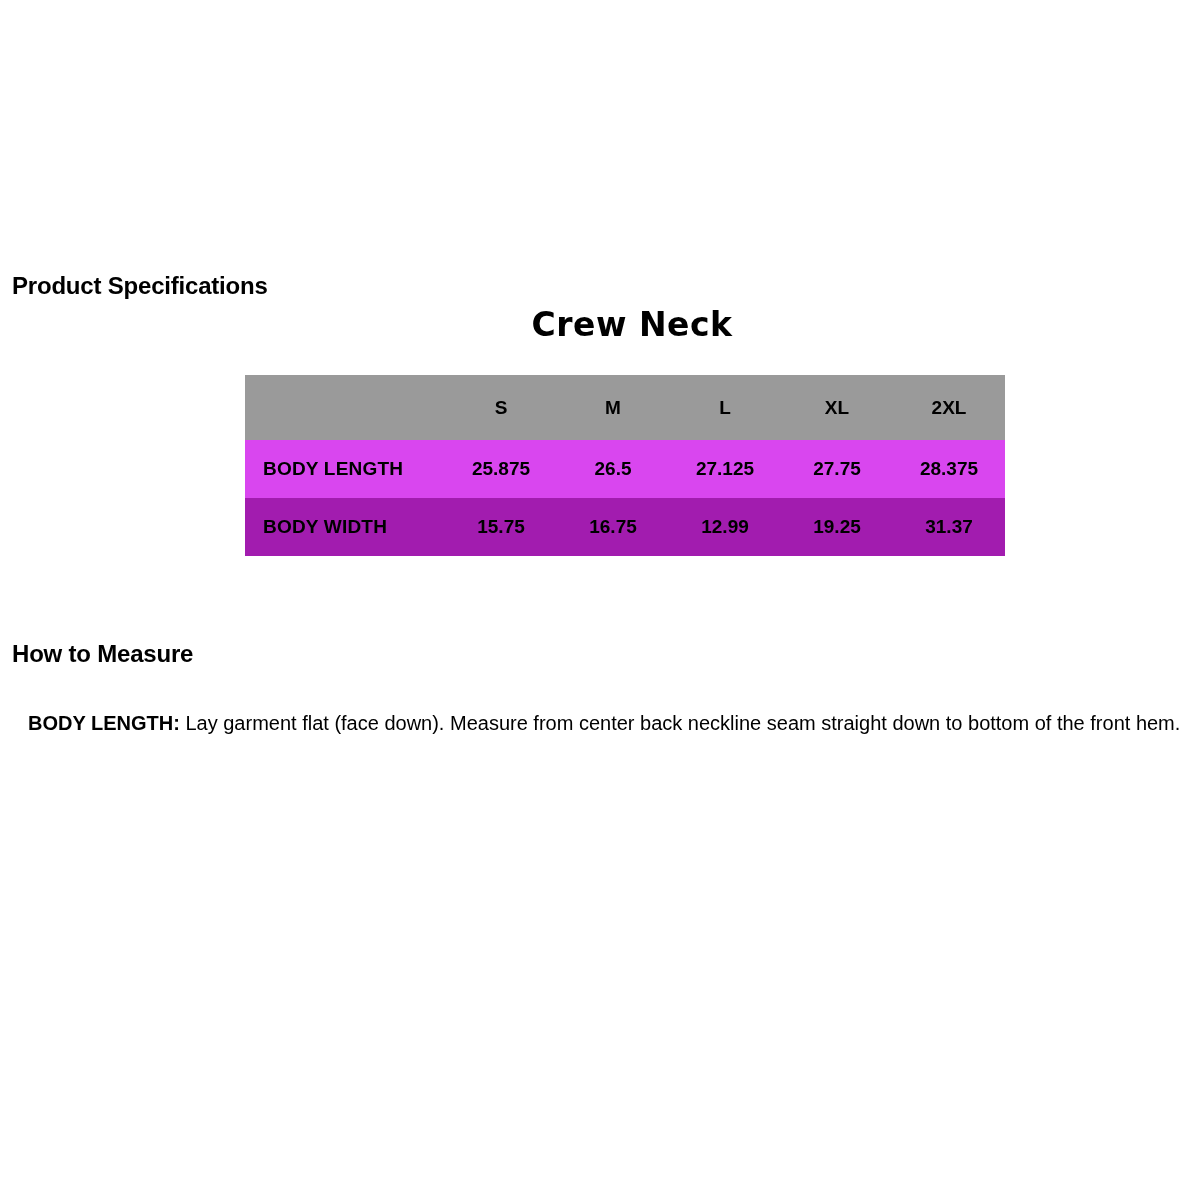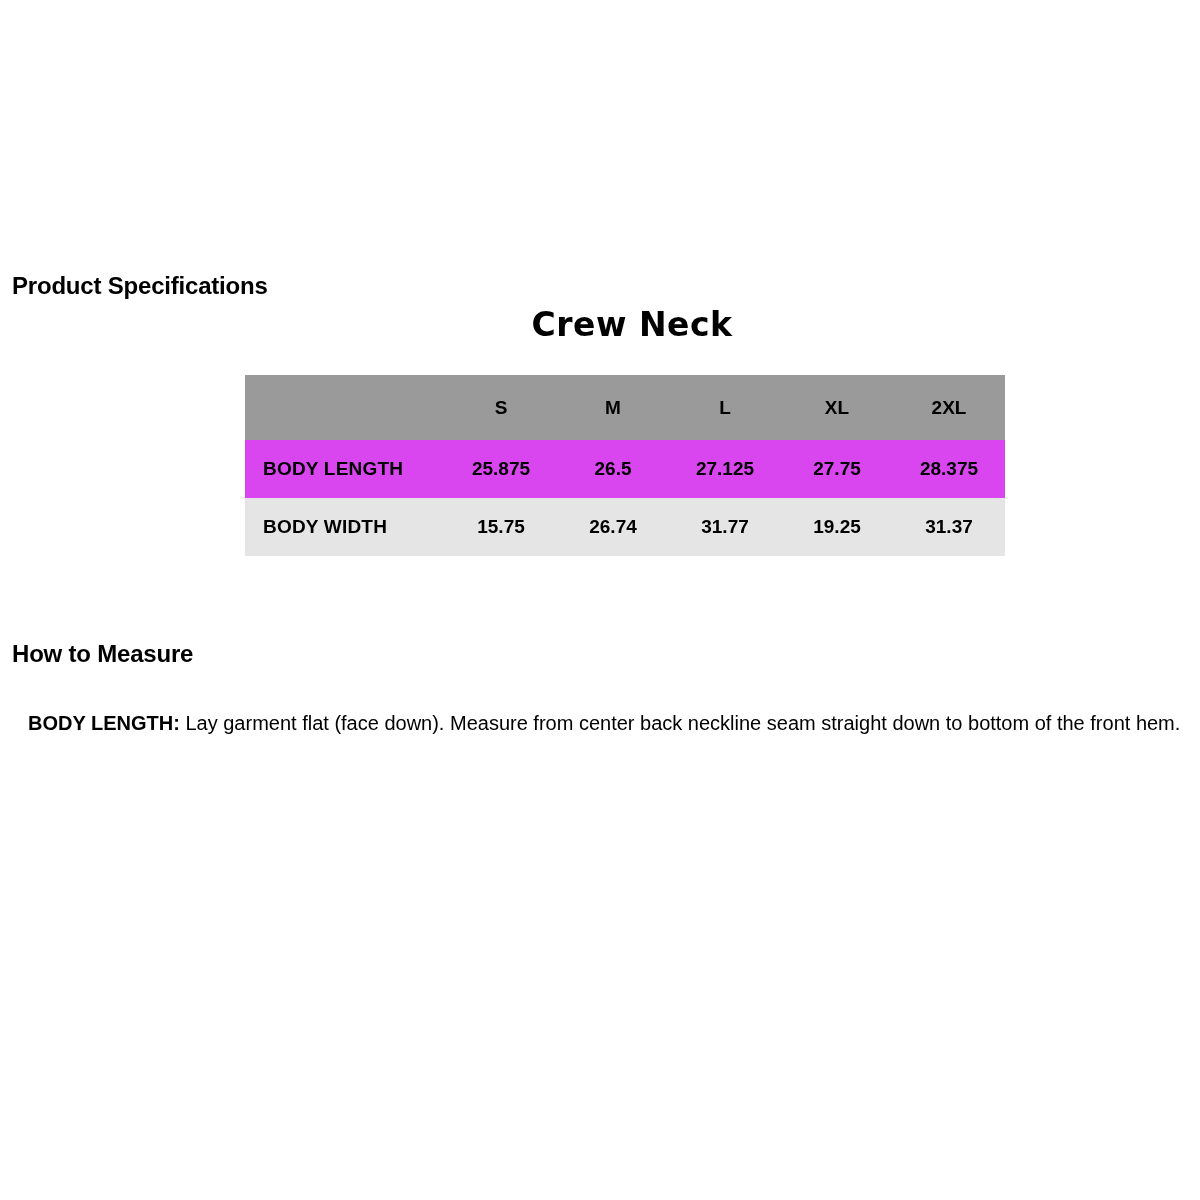--- a/index.html
+++ b/index.html
@@ -126,25 +126,25 @@
     </thead>
     <tbody>
       <tr style="background: #d946ef;">
         <td class="row-label">BODY LENGTH</td>
         <td>25.875</td>
         <td>26.5</td>
         <td>27.125</td>
         <td>27.75</td>
         <td>28.375</td>
       </tr>
-      <tr style="background: #e5e5e5;">
+      <tr style="background: #a21caf;">
         <td class="row-label">BODY WIDTH</td>
         <td>15.75</td>
-        <td>26.74</td>
-        <td>31.77</td>
+        <td>16.75</td>
+        <td>12.99</td>
         <td>19.25</td>
         <td>31.37</td>
       </tr>
     </tbody>
   </table>
 
   <div class="section-heading" id="measure-heading">How to Measure</div>
 
   <div class="measure-body">
     <p><span class="lead">BODY LENGTH:</span><span> Lay garment flat (face down). Measure from center back neckline seam straight down to bottom of the front hem.</span></p>

